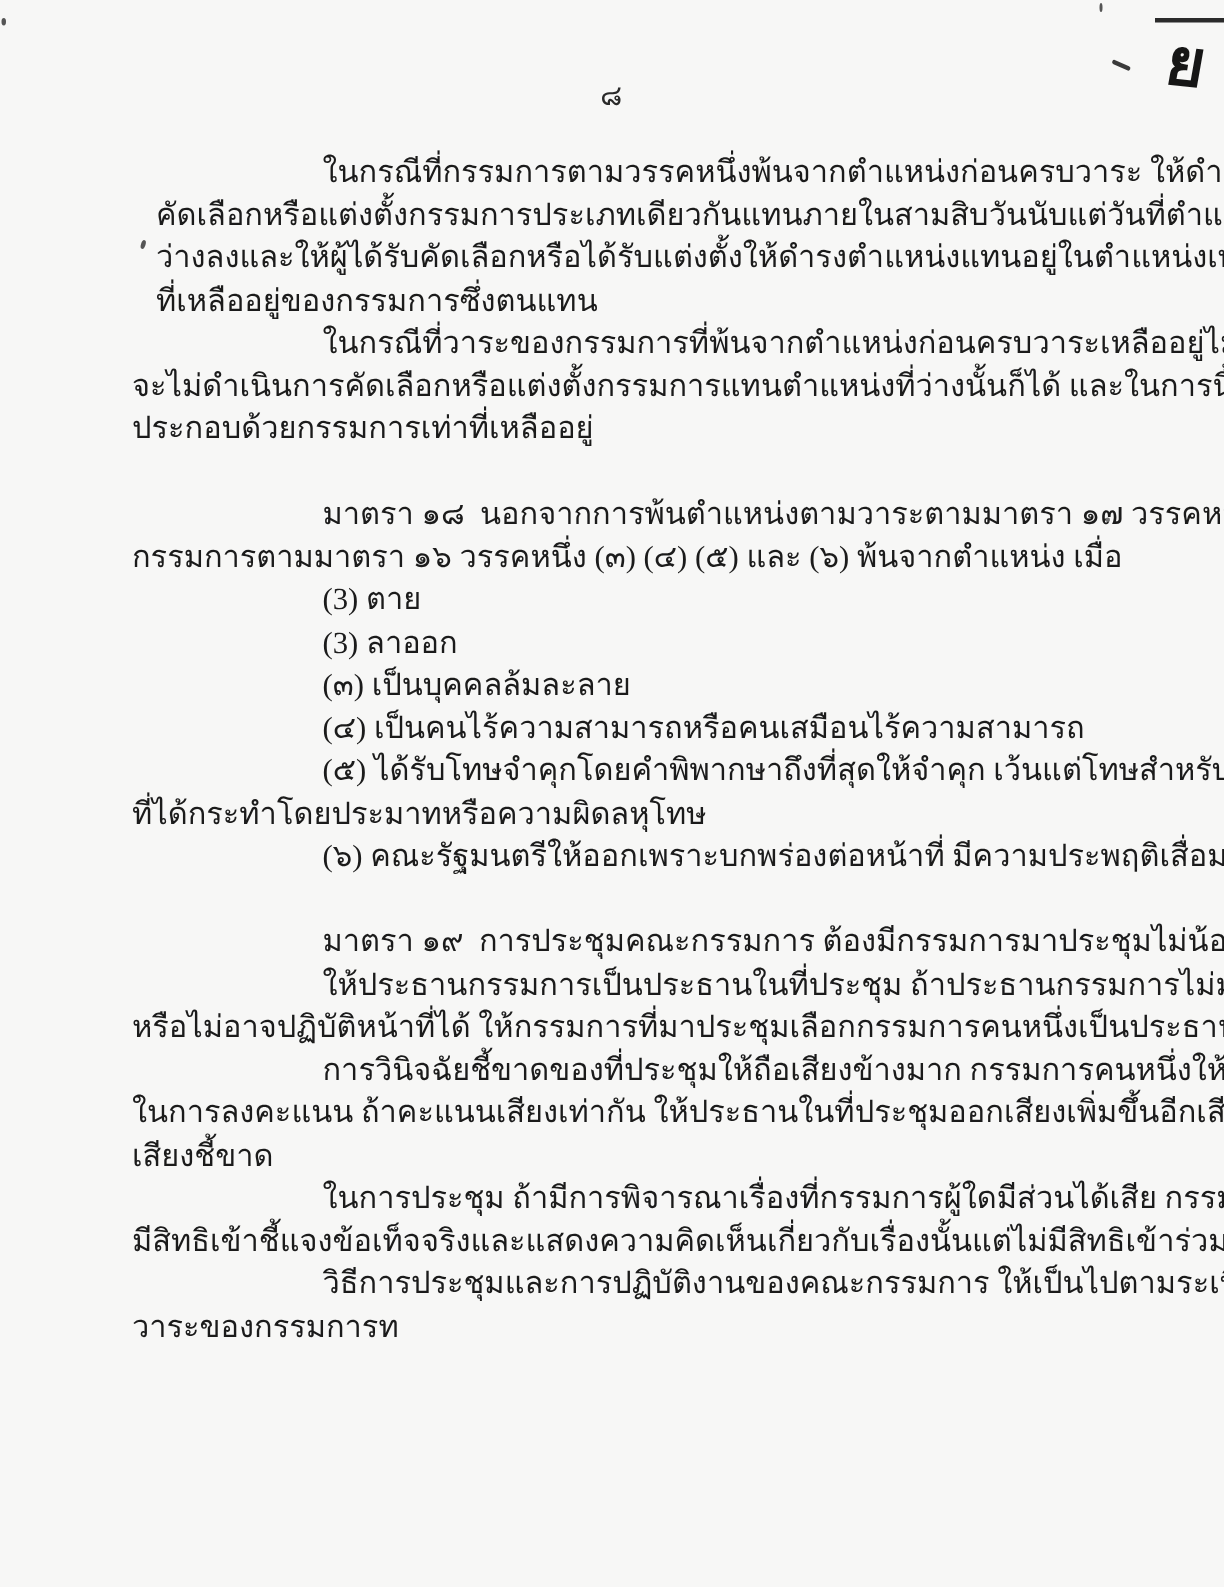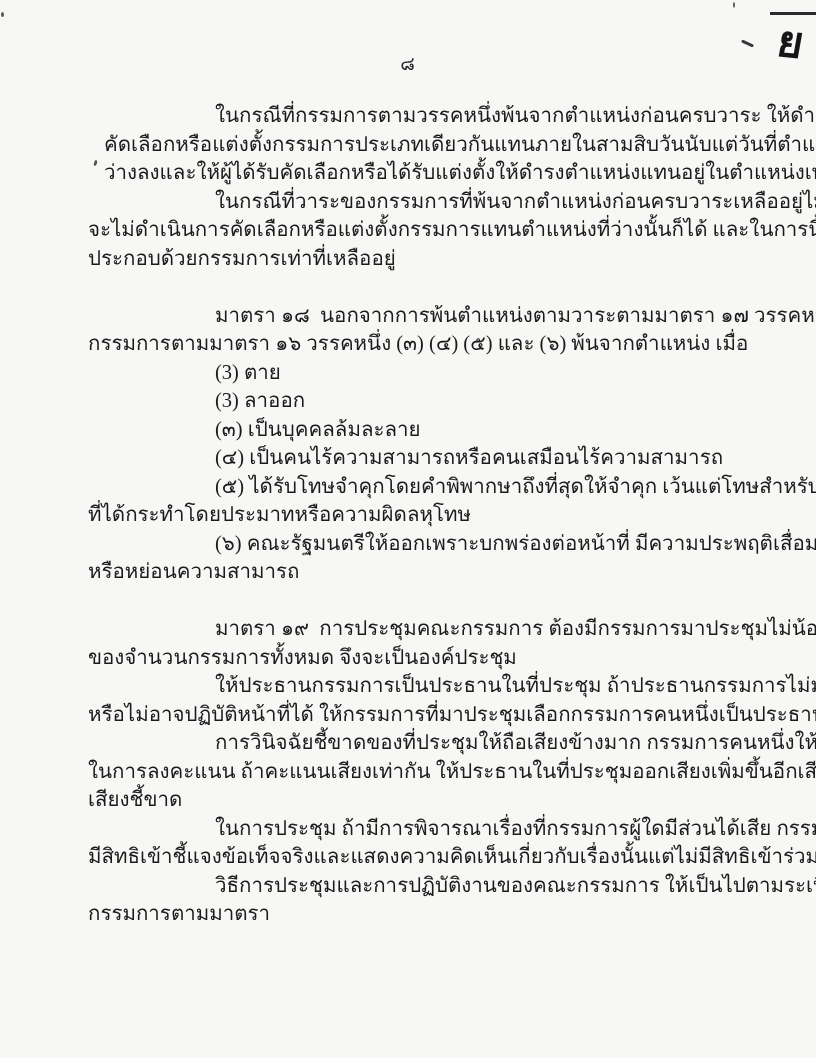--- a/index.html
+++ b/index.html
@@ -103,46 +103,45 @@
     <div class="mark">ย</div>
     <div class="tick"></div>
   </div>
 
   <div class="page-number">๘</div>
 
   <div class="doc-body">
       <div class="line indent">ในกรณีที่กรรมการตามวรรคหนึ่งพ้นจากตำแหน่งก่อนครบวาระ ให้ดำเนินการ</div>
       <div class="line shift">คัดเลือกหรือแต่งตั้งกรรมการประเภทเดียวกันแทนภายในสามสิบวันนับแต่วันที่ตำแหน่งกรรมการนั้น</div>
       <div class="line shift">ว่างลงและให้ผู้ได้รับคัดเลือกหรือได้รับแต่งตั้งให้ดำรงตำแหน่งแทนอยู่ในตำแหน่งเท่ากับวาระ</div>
+      <div class="line shift">ที่เหลืออยู่ของกรรมการซึ่งตนแทน</div>
       <div class="line indent">ในกรณีที่วาระของกรรมการที่พ้นจากตำแหน่งก่อนครบวาระเหลืออยู่ไม่ถึงเก้าสิบวัน</div>
       <div class="line flush">จะไม่ดำเนินการคัดเลือกหรือแต่งตั้งกรรมการแทนตำแหน่งที่ว่างนั้นก็ได้ และในการนี้ ให้คณะกรรมการ</div>
       <div class="line flush">ประกอบด้วยกรรมการเท่าที่เหลืออยู่</div>
       <div class="line gap-lg"></div>
       <div class="line indent">มาตรา ๑๘  นอกจากการพ้นตำแหน่งตามวาระตามมาตรา ๑๗ วรรคหนึ่งแล้ว</div>
       <div class="line flush">กรรมการตามมาตรา ๑๖ วรรคหนึ่ง (๓) (๔) (๕) และ (๖) พ้นจากตำแหน่ง เมื่อ</div>
       <div class="line indent">(3) ตาย</div>
       <div class="line indent">(3) ลาออก</div>
       <div class="line indent">(๓) เป็นบุคคลล้มละลาย</div>
       <div class="line indent">(๔) เป็นคนไร้ความสามารถหรือคนเสมือนไร้ความสามารถ</div>
       <div class="line indent">(๕) ได้รับโทษจำคุกโดยคำพิพากษาถึงที่สุดให้จำคุก เว้นแต่โทษสำหรับความผิด</div>
       <div class="line flush">ที่ได้กระทำโดยประมาทหรือความผิดลหุโทษ</div>
       <div class="line indent">(๖) คณะรัฐมนตรีให้ออกเพราะบกพร่องต่อหน้าที่ มีความประพฤติเสื่อมเสีย</div>
-      <div class="line flush">หรือหย่อนความสามารถ</div>
       <div class="line gap-sm"></div>
       <div class="line indent">มาตรา ๑๙  การประชุมคณะกรรมการ ต้องมีกรรมการมาประชุมไม่น้อยกว่ากึ่งหนึ่ง</div>
-      <div class="line flush">ของจำนวนกรรมการทั้งหมด จึงจะเป็นองค์ประชุม</div>
       <div class="line indent">ให้ประธานกรรมการเป็นประธานในที่ประชุม ถ้าประธานกรรมการไม่มาประชุม</div>
       <div class="line flush">หรือไม่อาจปฏิบัติหน้าที่ได้ ให้กรรมการที่มาประชุมเลือกกรรมการคนหนึ่งเป็นประธานในที่ประชุม</div>
       <div class="line indent">การวินิจฉัยชี้ขาดของที่ประชุมให้ถือเสียงข้างมาก กรรมการคนหนึ่งให้มีเสียงหนึ่ง</div>
       <div class="line flush">ในการลงคะแนน ถ้าคะแนนเสียงเท่ากัน ให้ประธานในที่ประชุมออกเสียงเพิ่มขึ้นอีกเสียงหนึ่งเป็น</div>
       <div class="line flush">เสียงชี้ขาด</div>
       <div class="line indent">ในการประชุม ถ้ามีการพิจารณาเรื่องที่กรรมการผู้ใดมีส่วนได้เสีย กรรมการผู้นั้น</div>
       <div class="line flush">มีสิทธิเข้าชี้แจงข้อเท็จจริงและแสดงความคิดเห็นเกี่ยวกับเรื่องนั้นแต่ไม่มีสิทธิเข้าร่วมประชุมและ</div>
       <div class="line indent">วิธีการประชุมและการปฏิบัติงานของคณะกรรมการ ให้เป็นไปตามระเบียบที่</div>
-      <div class="line flush">กรรมการตามมาตรา</div>
+      <div class="line flush">วาระของกรรมการท</div>
     </div>
 
   <div class="speck s1"></div>
   <div class="speck s2"></div>
   <div class="speck s3"></div>
   <div class="speck s4"></div>
 
 </div>
 
 </body></html>

